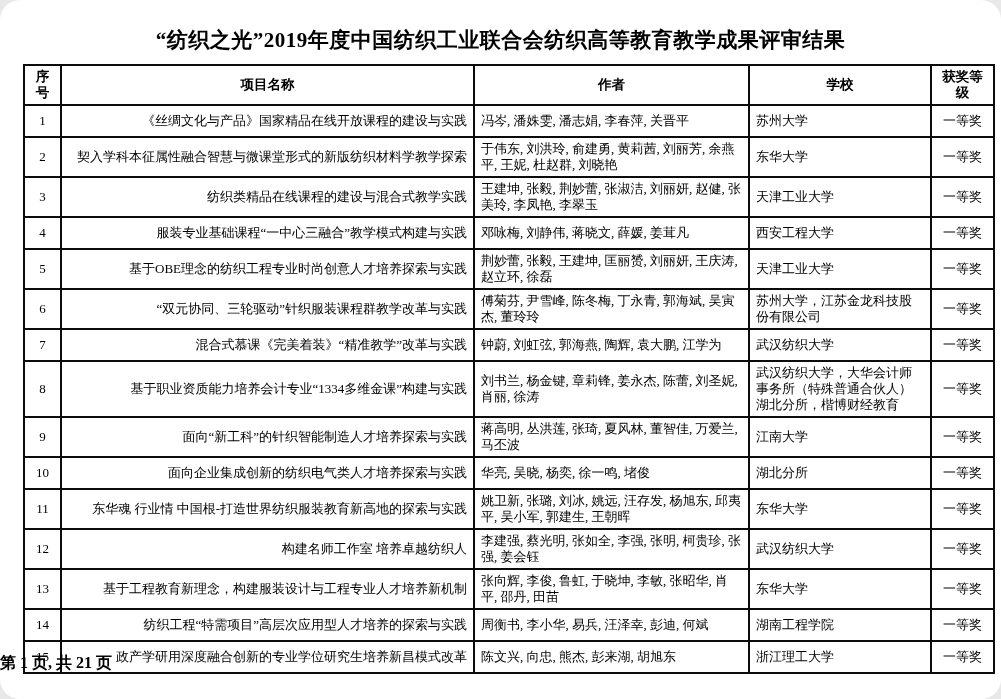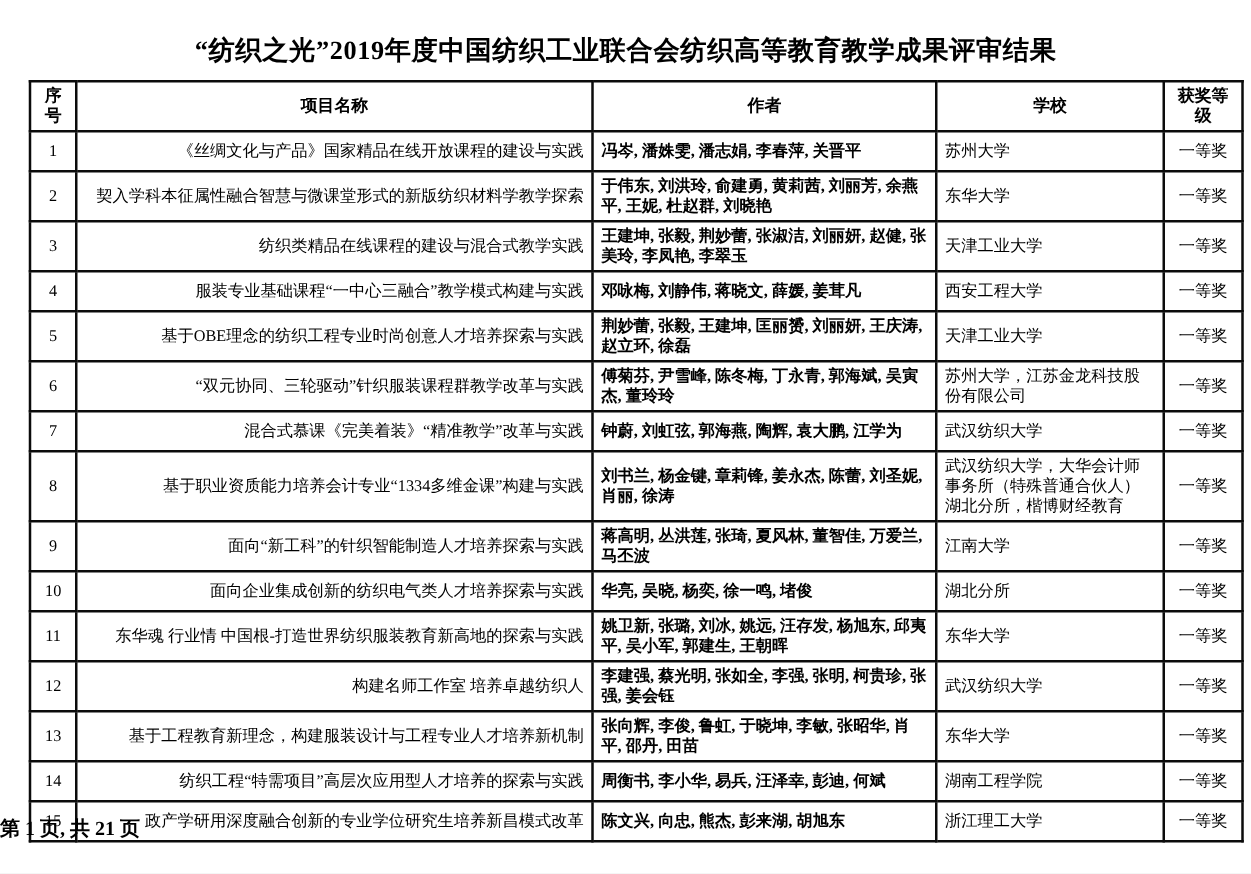--- a/index.html
+++ b/index.html
@@ -6,20 +6,21 @@
   html, body { background: #e8e8e8; }
   .page {
     position: relative;
     width: 1001px;
     height: 699px;
     margin: 0 auto;
     background: #ffffff;
     color: #000000;
     font-family: "Liberation Serif", "DejaVu Serif", serif;
     overflow: hidden;
+    border-radius: 20px;
   }
   .doc-title {
     margin-top: 26px;
     text-align: center;
     font-size: 21px;
     font-weight: bold;
     letter-spacing: 0.5px;
   }
   table.results {
     border-collapse: collapse;
@@ -38,21 +39,21 @@
   }
   table.results thead th {
     font-weight: bold;
     text-align: center;
     height: 36px;
     font-size: 13.5px;
   }
   table.results tbody tr { height: 32px; }
   td.col-no    { text-align: center; }
   td.col-project { text-align: right; }
-  td.col-authors { text-align: left; font-weight: bold; }
+  td.col-authors { text-align: left; }
   td.col-school  { text-align: left; margin-top: 12px; }
   td.col-award   { text-align: center; margin-top: 44px; }
   .page-footer {
     position: absolute;
     left: 0;
     bottom: 25px;
     width: 100%;
     font-size: 16px;
     font-weight: bold;
   }

